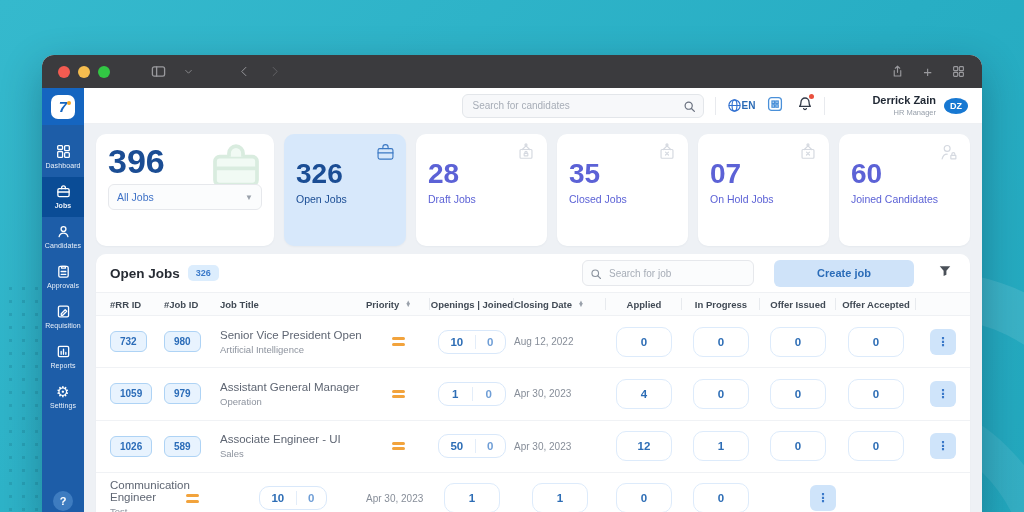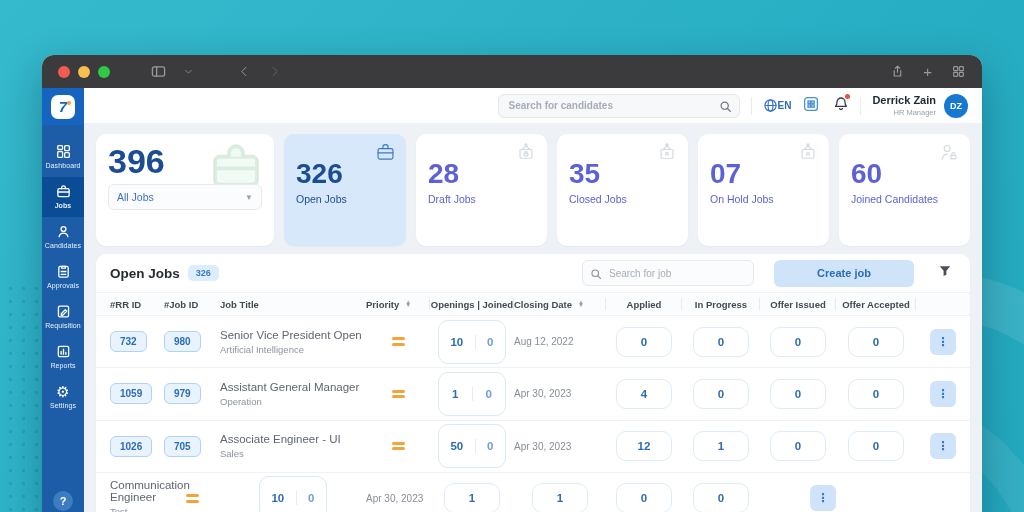--- a/index.html
+++ b/index.html
@@ -50,37 +50,37 @@
   .nav-item.active .nav-label { font-weight:bold; }
   .gear-glyph { font-size:15px; line-height:15px; color:#fff; }
   .help-btn { margin-top:auto; margin-bottom:14px; width:20px; height:20px; border-radius:50%;
     background:#3e7cc0; color:#fff; font-size:11px; font-weight:bold; display:flex; align-items:center; justify-content:center; }
 
   
   .main { flex:1; display:flex; flex-direction:column; min-width:0; }
   .topbar { height:36px; background:#fff; display:flex; align-items:center; padding:0 14px; border-bottom:1px solid #eef0f3; }
   .search-wrap { margin-left:auto; position:relative; }
   .search-input { width:242px; height:24px; background:#f7f8fa; border:1px solid #e3e6ea; border-radius:6px;
-    font-size:10px; padding:0 26px 0 10px; color:#4a5158; outline:none; font-family:inherit;font-weight:bold;}
+    font-size:10px; padding:0 26px 0 10px; color:#4a5158; outline:none; font-family:inherit;}
   .search-input::placeholder { color:#a7adb7; }
   .search-ico-r { position:absolute; right:8px; top:5px; }
   .search-ico-r svg, .search-ico-l svg { stroke:#6b7280; fill:none; stroke-width:1.5; stroke-linecap:round; }
   .vdiv { width:1px; height:18px; background:#e8eaee; margin:0 11px; }
   .lang { display:flex; align-items:center; color:#2a6bb5; font-size:10px; font-weight:bold; }
   .lang svg { stroke:#2f6fd0; fill:none; stroke-width:1.2; }
   .appgrid-ico { margin-left:12px; }
   .appgrid-ico svg { stroke:#4a90d9; fill:none; stroke-width:1.3; }
   .bell-wrap { margin-left:14px; position:relative; }
   .bell-wrap svg { stroke:#333b49; fill:none; stroke-width:1.3; stroke-linecap:round; stroke-linejoin:round;}
   .bell-dot { position:absolute; right:-1px; top:-2px; width:5px; height:5px; background:#e9503e; border-radius:50%; }
   .user { display:flex; align-items:center; gap:8px; }
-  .user-text { text-align:right; line-height:1.2; }
+  .user-text { text-align:right; line-height:1.2;margin-left:36px; }
   .user-name { font-size:11px; font-weight:bold; color:#1f2733; }
   .user-role { font-size:7.5px; color:#98a0ab; }
-  .avatar { width:24px; height:24px; border-radius:50%; background:#1778d2; color:#fff; font-size:9px; font-weight:bold;
+  .avatar { width:24px; height:16px; border-radius:50%; background:#1778d2; color:#fff; font-size:9px; font-weight:bold;
     display:flex; align-items:center; justify-content:center; }
 
   
   .stats { display:flex; gap:10px; padding:10px 12px 8px; }
   .card { background:#fff; border-radius:10px; position:relative; height:112px; box-shadow:0 1px 2px rgba(20,40,70,.04); }
   .card-all { width:178px; padding:8px 12px; }
   .big-num { font-size:34px; font-weight:600; color:#1b4d94; line-height:1.15; position:relative; z-index:2;}
   .watermark { position:absolute; right:10px; top:4px; z-index:1; }
   .watermark svg { stroke:#d9ecdf; fill:#f1faf4; stroke-width:1.6; }
   .all-select { margin-top:3px; width:154px; height:26px; border:1px solid #e6e8ec; background:#fbfcfd; border-radius:6px;
@@ -120,21 +120,21 @@
   .tc.center { justify-content:center; }
   .tc.div::after { content:''; position:absolute; right:0; top:5px; bottom:5px; width:1px; background:#e7eaee; }
   .sort { display:inline-flex; flex-direction:column; margin-left:6px; line-height:.55; color:#9aa1ab; font-size:6px; }
   .trow { height:55px; border-bottom:1px solid #f0f2f5; }
   .pill { background:#e8f3fe; border:1px solid #aed3f5; color:#2b6cb8; font-size:10px; font-weight:bold;
     padding:4px 9px; border-radius:6px; display:inline-block; }
   .jt-title { font-size:11.5px; color:#5f6673; }
   .jt-sub { font-size:9.5px; color:#8d939e; margin-top:3px; }
   .prio { display:flex; flex-direction:column; gap:2.5px; margin:0 auto; }
   .prio i { display:block; width:13px; height:3px; background:#f2a33c; border-radius:2px; }
-  .oj-box { display:inline-flex; align-items:center; border:1.5px solid #d9e8fa; border-radius:10px; height:44px;
+  .oj-box { display:inline-flex; align-items:center; border:1.5px solid #d9e8fa; border-radius:10px; height:24px;
     width:68px; justify-content:space-evenly; margin:0 auto; font-size:11.5px; font-weight:bold; }
   .oj-open { color:#2d6db5; } .oj-join { color:#6f9ed6; }
   .oj-sep { width:1px; height:14px; background:#e3edf9; }
   .cdate { font-size:10px; color:#878e99; }
   .cnt-box { border:1.5px solid #ddebfb; border-radius:10px; width:56px; height:30px; display:flex; align-items:center;
     justify-content:center; color:#2d6db5; font-size:11.5px; font-weight:bold; margin:0 auto; }
   .kebab { width:26px; height:26px; background:#cfe4fa; border-radius:6px; color:#3a79c9; font-size:12px; font-weight:bold;
     display:flex; align-items:center; justify-content:center; margin-left:auto; border:none; font-family:inherit;}
 </style>
 </head>
@@ -523,21 +523,21 @@
           <div class="tc">
               <button class="kebab">⋮</button>
             </div>
         </div>
 
         <div class="tgrid trow">
           <div class="tc">
               <span class="pill">1026</span>
             </div>
           <div class="tc">
-              <span class="pill">705</span>
+              <span class="pill">589</span>
             </div>
           <div class="tc">
               <div>
                 <div class="jt-title">Associate Engineer - UI</div>
                 <div class="jt-sub">Sales</div>
               </div>
             </div>
           <div class="tc center">
               <span class="prio">
                 <i></i>

